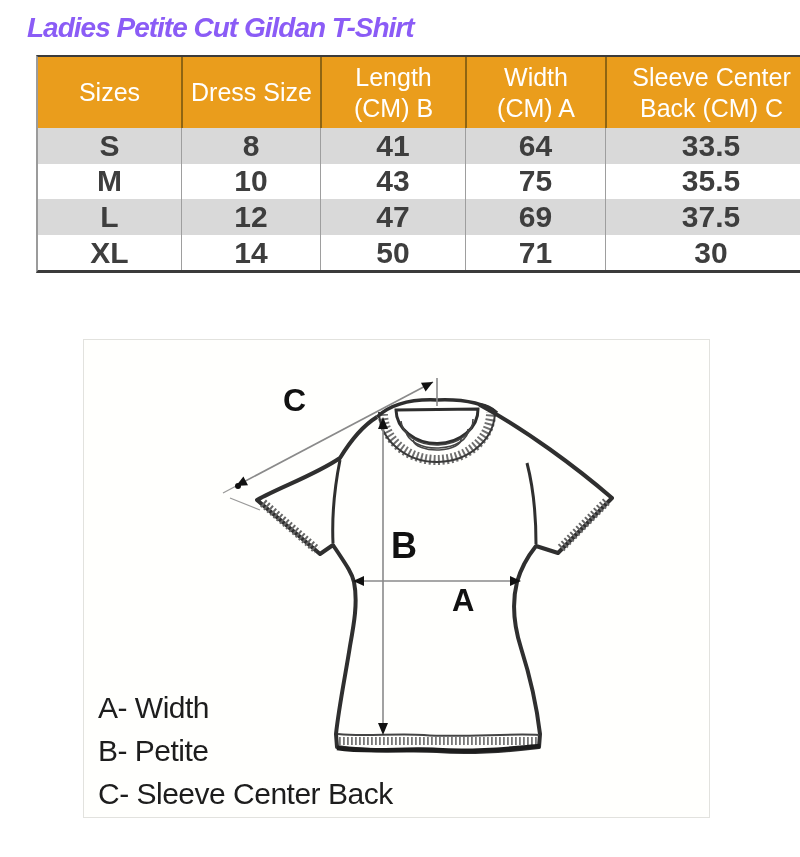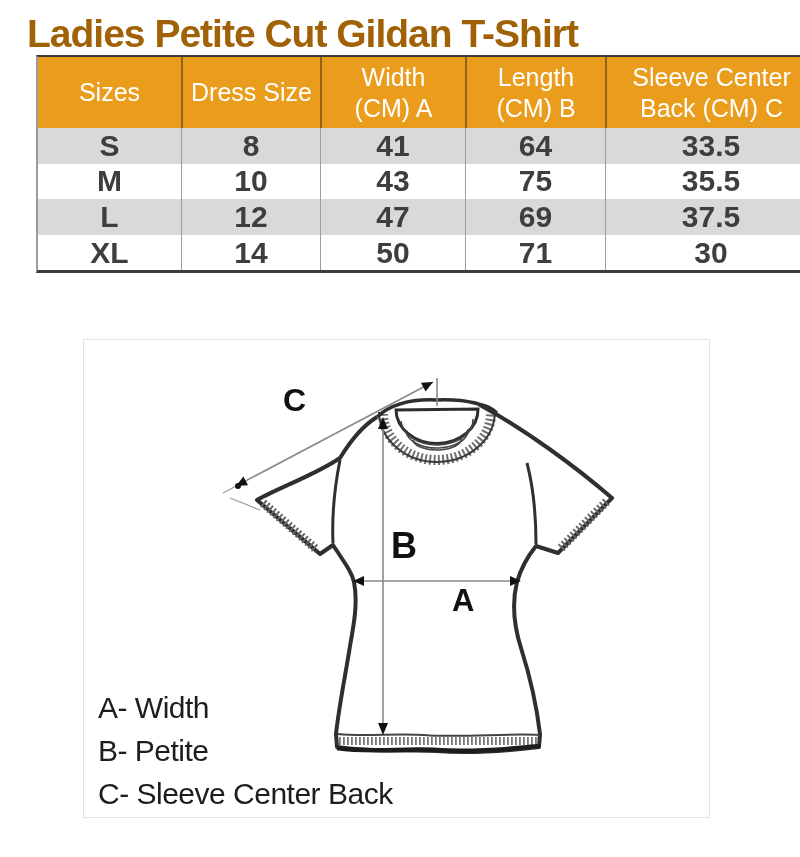--- a/index.html
+++ b/index.html
@@ -2,22 +2,22 @@
 <html><head>
 <meta charset="utf-8">
 <style>
   html,body{margin:0;padding:0;background:#ffffff;}
   body{
     width:800px;height:857px;position:relative;overflow:hidden;
     font-family:"Liberation Sans","DejaVu Sans",sans-serif;
   }
   .page-title{
     position:absolute;left:27px;top:12px;
-    font-size:39px;font-weight:bold;color:#a16207;
-    letter-spacing:-1px;white-space:nowrap;
+    font-size:28px;font-weight:bold;color:#8b5cf6;
+    letter-spacing:-1px;white-space:nowrap;font-style:italic;
   }
   
   .sizetable{
     position:absolute;left:36px;top:55px;width:778px;
     border-top:2px solid #3b3b3b;border-bottom:3px solid #3b3b3b;
     border-left:2px solid #9b9b9b;border-right:2px solid #9b9b9b;
     box-sizing:content-box;
   }
   .trow{display:grid;grid-template-columns:143px 139px 145px 140px 211px;}
   .thead .cell{
@@ -58,26 +58,26 @@
     <div class="trow">
       <div class="cell">
         <div>Sizes</div>
           <div></div>
       </div>
       <div class="cell">
         <div>Dress Size</div>
           <div></div>
       </div>
       <div class="cell">
+        <div>Length</div>
+          <div>(CM) B</div>
+      </div>
+      <div class="cell">
         <div>Width</div>
           <div>(CM) A</div>
-      </div>
-      <div class="cell">
-        <div>Length</div>
-          <div>(CM) B</div>
       </div>
       <div class="cell">
         <div>Sleeve Center</div>
           <div>Back (CM) C</div>
       </div>
     </div>
   </div>
   <div class="tbody">
     <div class="trow">
       <div class="cell">S</div>

